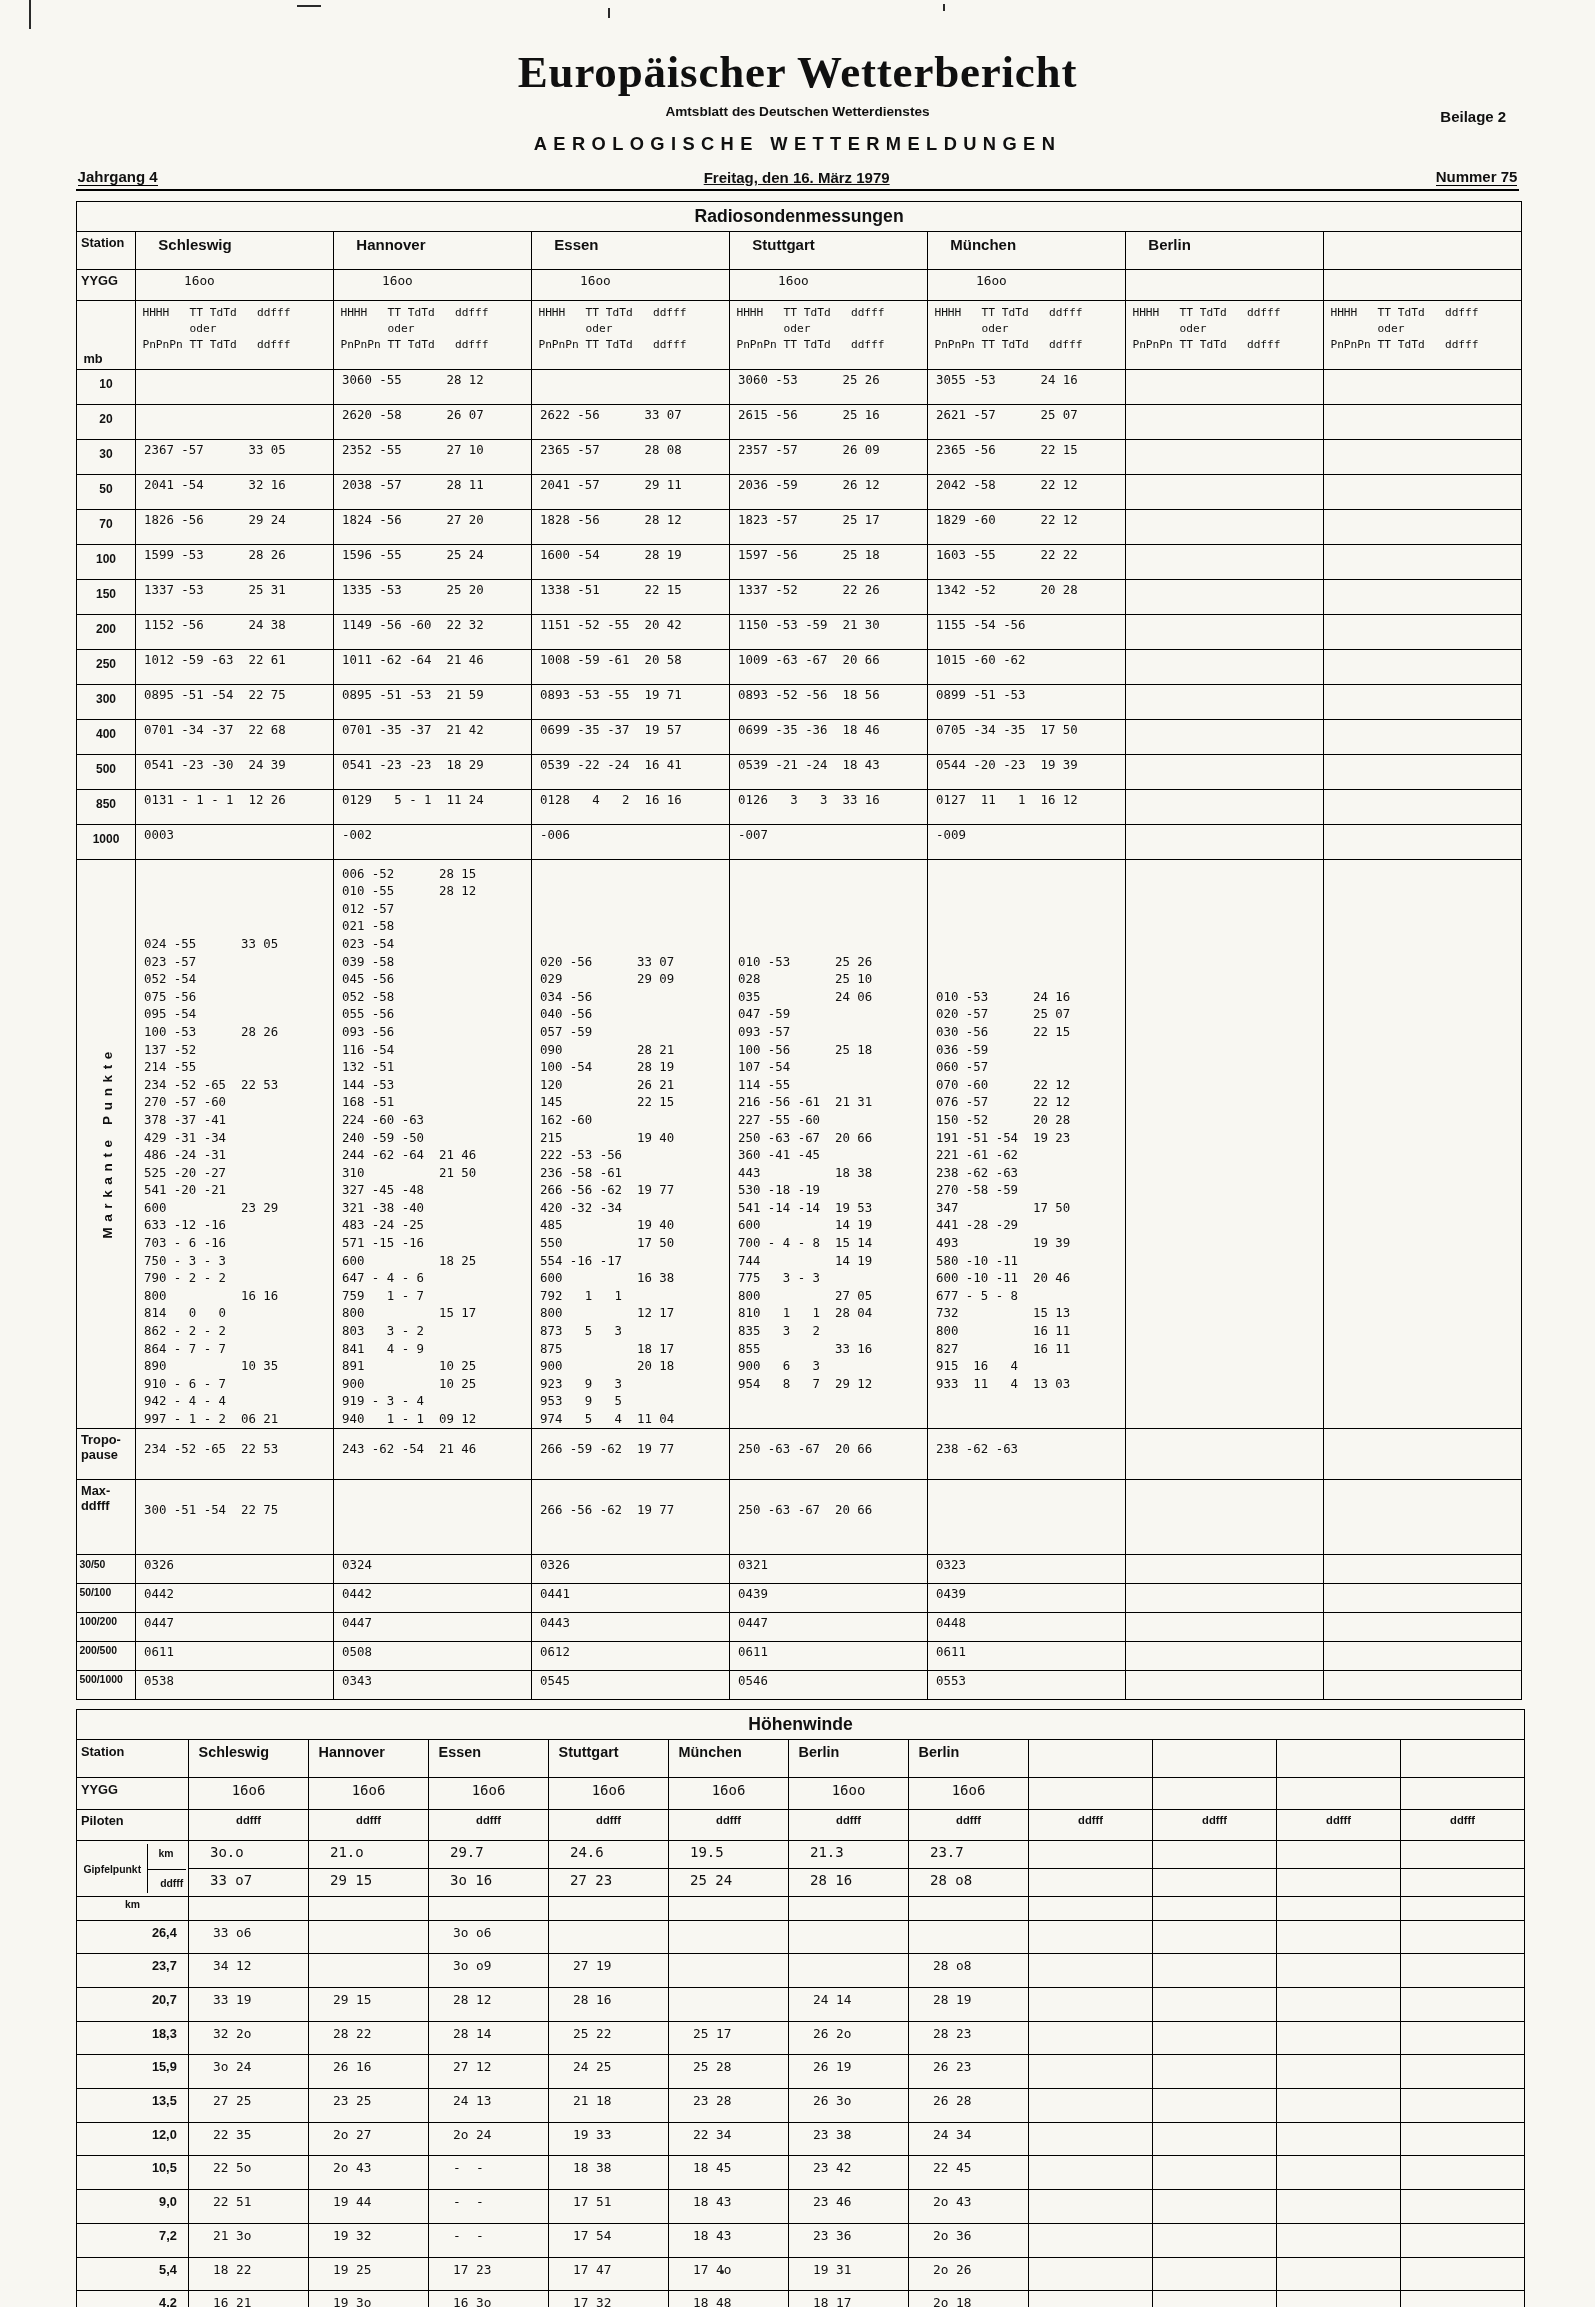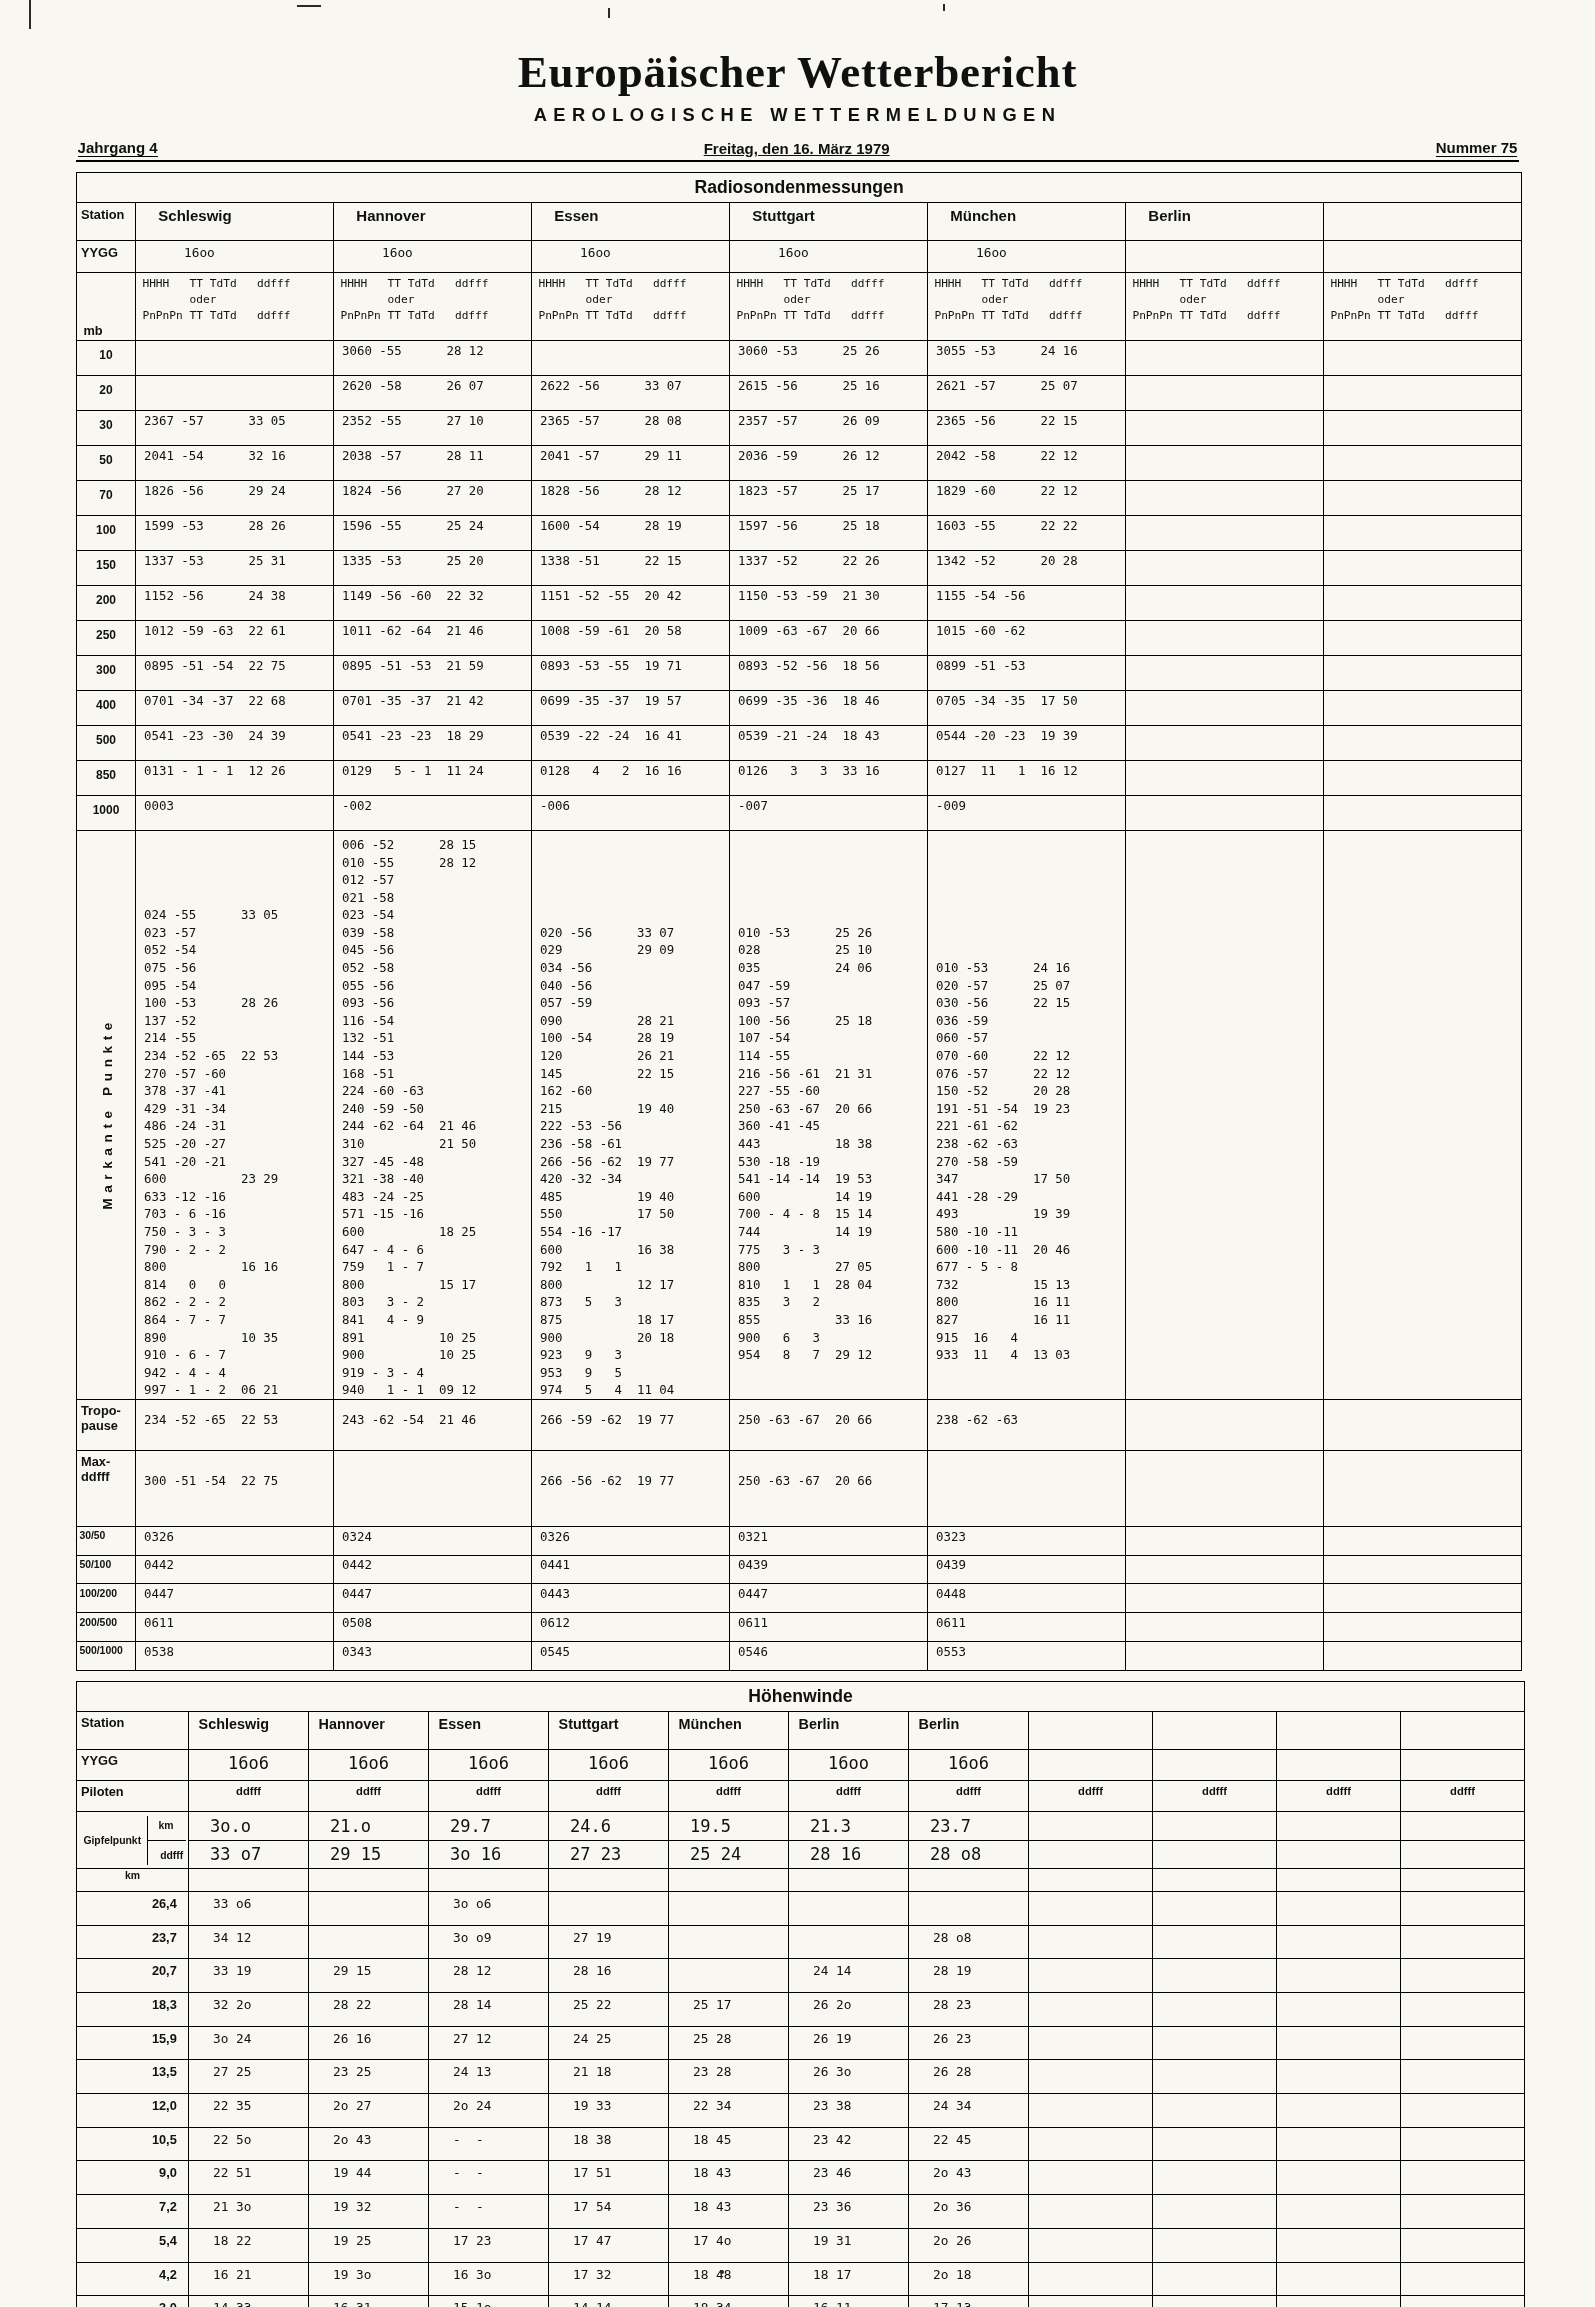--- a/index.html
+++ b/index.html
@@ -54,21 +54,21 @@
   .mb-row th,.mb-row td{height:20px;}
   .trop-row th,.trop-row td{height:38px;border-top:1.6px solid #000;}
   .trop-row .data{padding-top:11.2px;}
   .maxw-row th,.maxw-row td{height:53px;border-top:1.6px solid #000;}
   .maxw-row .data{padding-top:21px;}
   .shear-row th,.shear-row td{height:21.5px;}
   .shear-row.first th,.shear-row.first td{border-top:1.6px solid #000;}
 
   .hw-station-row th{height:29px;}
   .hw-yygg-row th,.hw-yygg-row td{height:24px;}
-  .hwv{font-size:17px;text-align:center;padding-top:3.2px;margin-top:6px;}
+  .hwv{font-size:14px;text-align:center;padding-top:3.2px;margin-top:6px;}
   .gipv{text-align:left;padding-left:21px;}
   .piloten-row th,.piloten-row td{height:24px;}
   .pilot{font-size:11.2px;font-weight:700;text-align:center;padding-top:4px;}
   .gip-row th,.gip-row td{height:24px;}
   .km-mini-row th,.km-mini-row td{height:19px;}
   .km-mini{text-align:center;font-size:10.4px;padding:1.6px 0;}
   .km-row th,.km-row td{height:25.5px;}
   .kmv{text-align:right;padding-right:11.2px;font-size:12.8px;padding-top:4px;}
   .hwd{font-size:12.8px;padding:4px 0 0 24px;}
 
@@ -84,20 +84,24 @@
 
 <div class="artifact a1"></div>
 <div class="artifact a2"></div>
 <div class="artifact a3"></div>
 <div class="artifact a4"></div>
 <div class="artifact a5"></div>
 
 <div class="page">
   <header>
     <h1>Europäischer Wetterbericht</h1>
+    <div class="sub-row">
+      <span class="subtitle">Amtsblatt des Deutschen Wetterdienstes</span>
+      <span class="beilage">Beilage 2</span>
+    </div>
     <div class="aero">AEROLOGISCHE WETTERMELDUNGEN</div>
     <div class="date-row">
       <span class="jahrgang">Jahrgang 4</span>
       <span class="date-center">Freitag, den 16. März 1979</span>
       <span class="nummer">Nummer 75</span>
     </div>
   </header>
 
   <table class="rs" id="rs-table">
       <colgroup>

